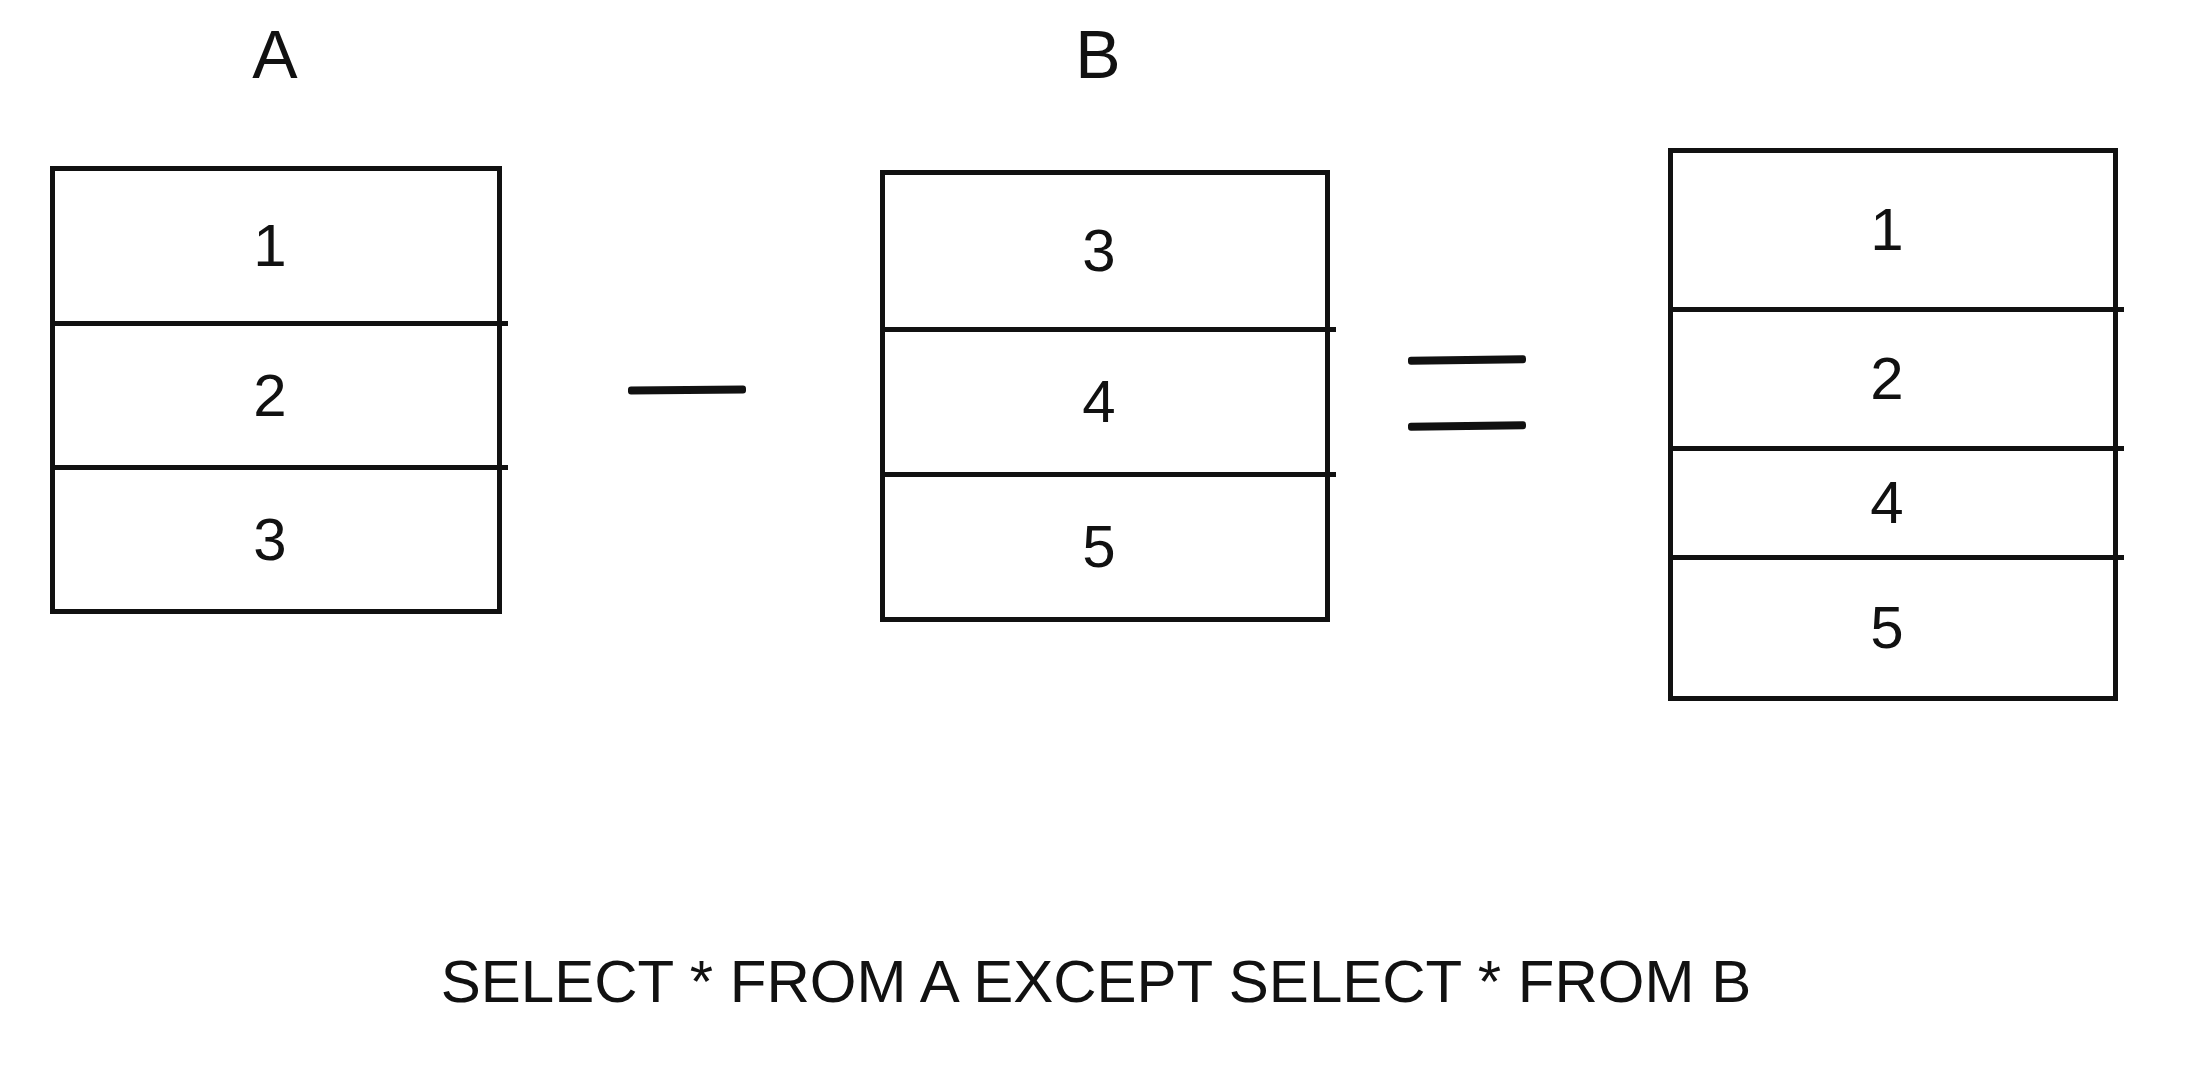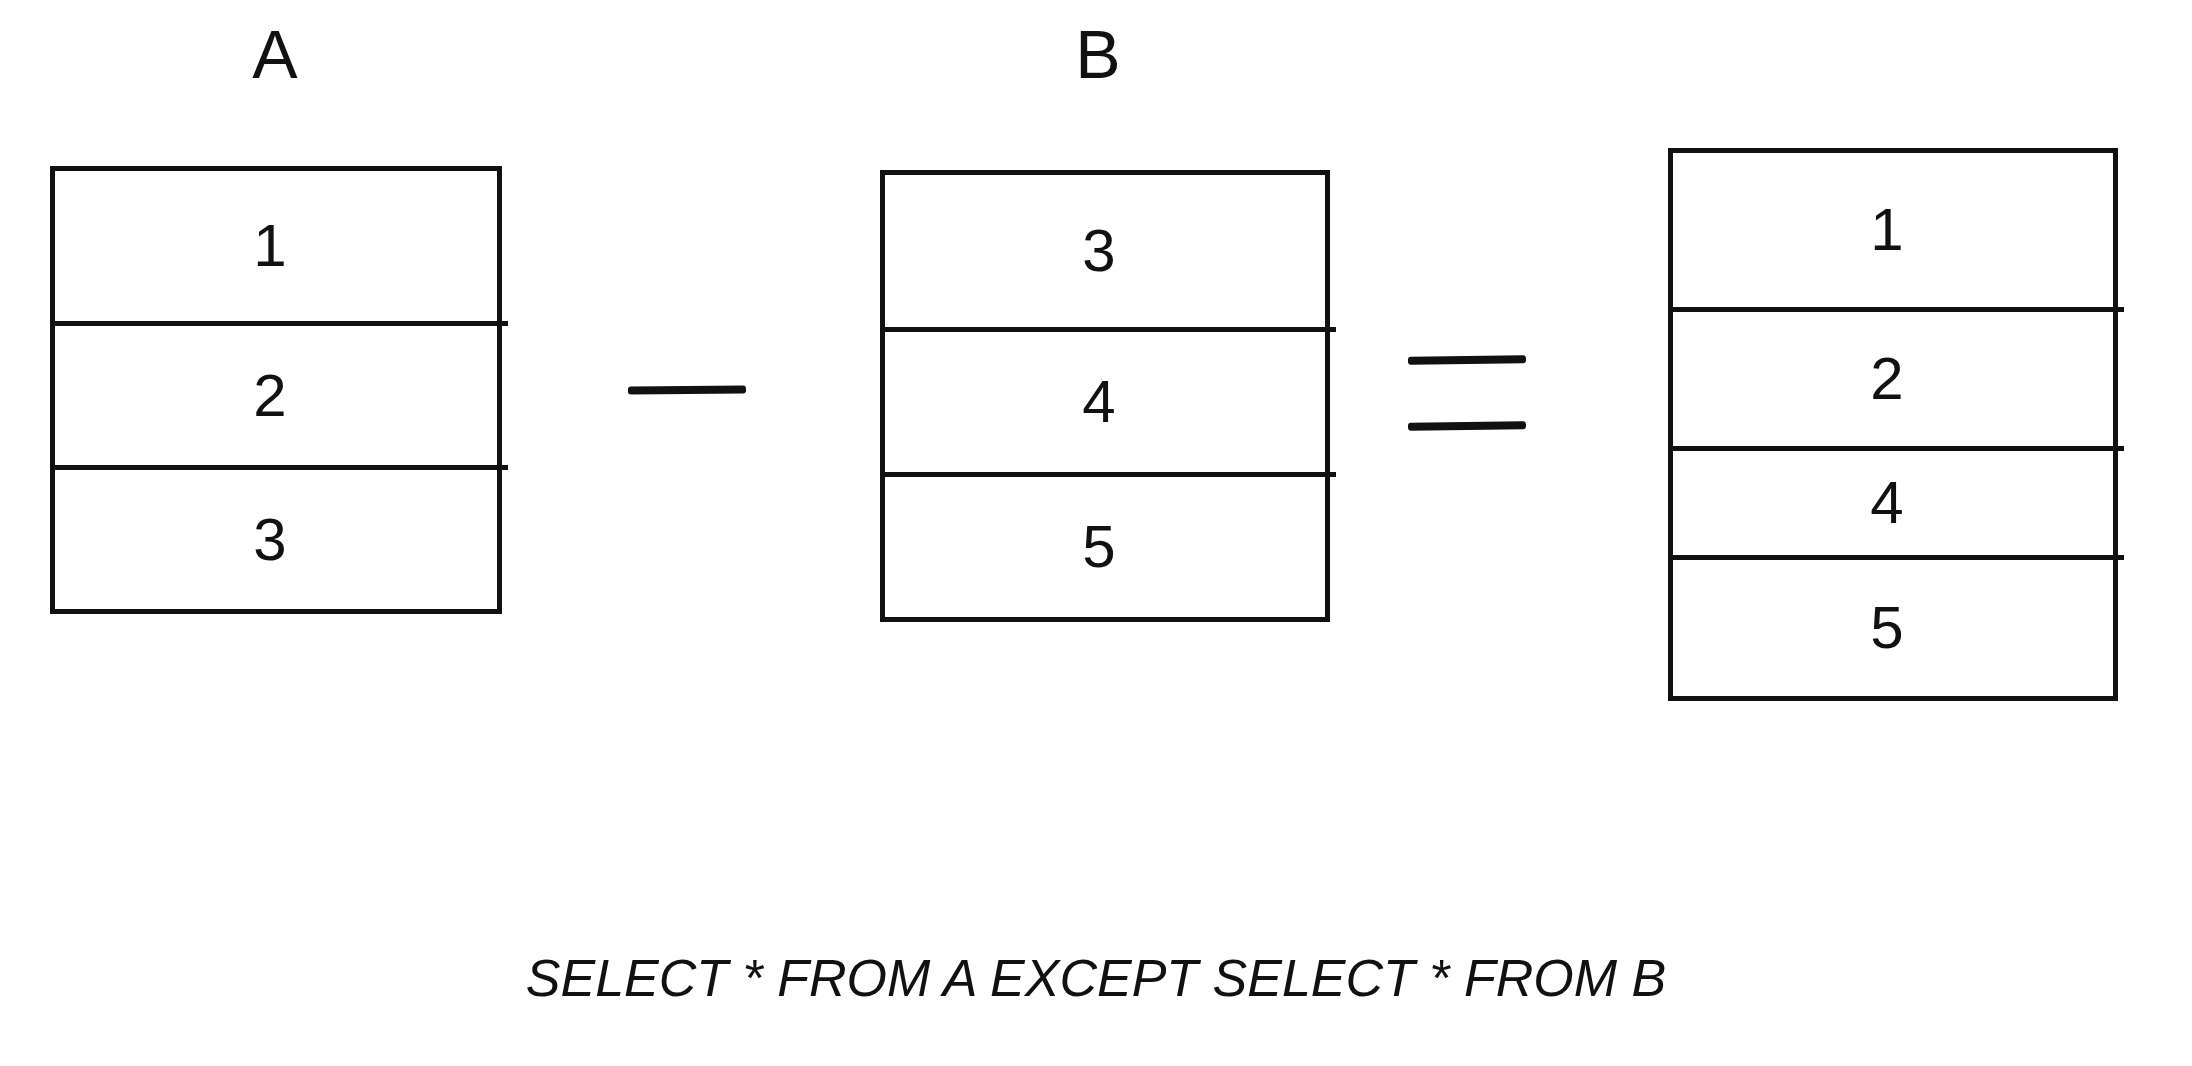--- a/index.html
+++ b/index.html
@@ -75,26 +75,25 @@
     border-radius: 3px;
     height: 8px;
   }
   
   #caption {
     position: absolute;
     left: 0;
     right: 0;
     top: 952px;
     text-align: center;
-    font-size: 52px;
+    font-size: 60px;
     line-height: 1;
     font-weight: 400;
     color: #111111;
     white-space: nowrap;
-    font-style: italic;
   }
 </style>
 </head>
 <body>
 
 <div id="canvas">
 
   <div class="table-label" style="left:175px; top:20px; width:200px;">A</div>
 
   <div class="table-block" style="left:50px; top:166px; width:452px; height:448px;">

